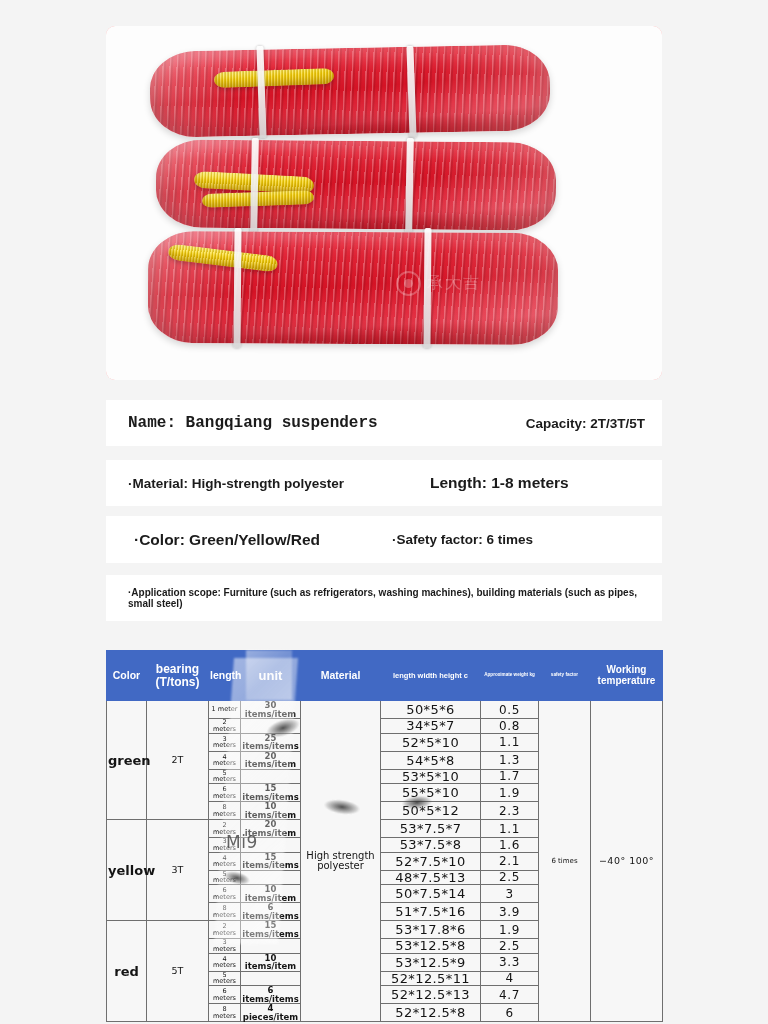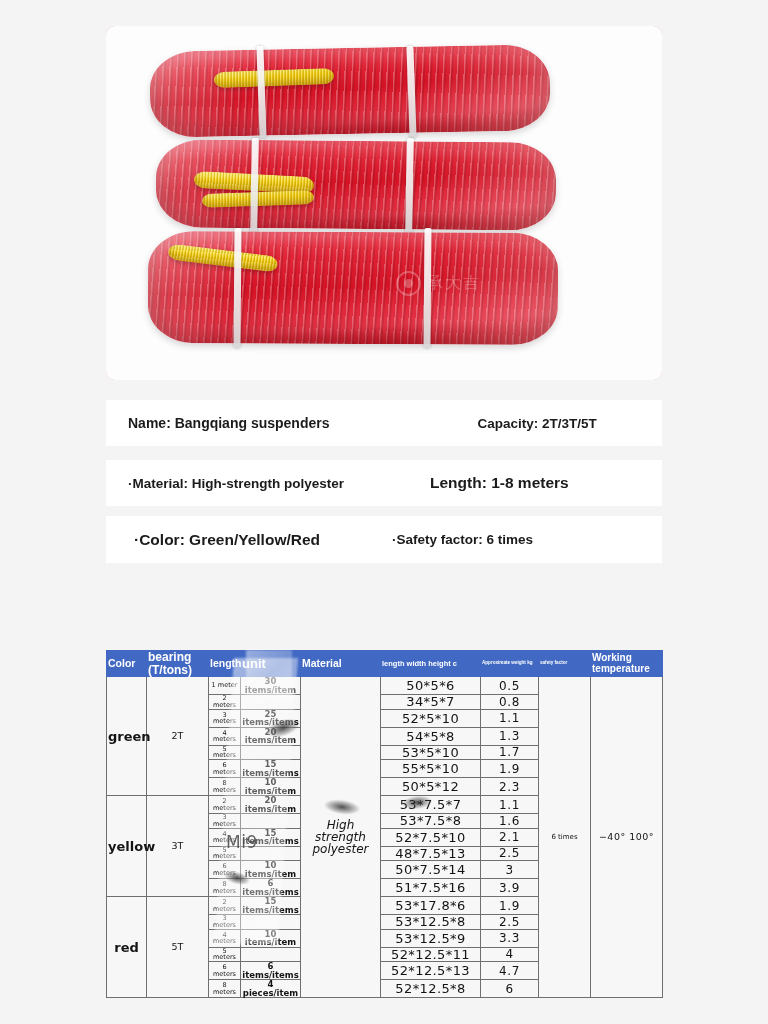--- a/index.html
+++ b/index.html
@@ -113,21 +113,21 @@
     display: flex;
     align-items: center;
   }
   .spec-a { top: 400px;  height: 46px; }
   .spec-b { top: 460px;  height: 46px; }
   .spec-c { top: 516px;  height: 47px; }
   .spec-d { top: 575px;  height: 46px; }
   .spec-cell { display: flex; align-items: center; color: #1b1b1b; }
   .spec-left  { padding-left: 22px; }
   .spec-right { }
-  .sz-sm  { font-size: 14px; font-weight: 700; }
+  .sz-sm  { font-size: 16px; font-weight: 700; font-family: Liberation Mono, monospace; }
   .sz-md  { font-size: 13.5px; font-weight: 700; }
   .sz-lg  { font-size: 15.5px; font-weight: 700; }
   .sz-xs  { font-size: 10px;   font-weight: 700; }
   .cond { font-stretch: condensed; }
   
   .table-wrap {
     position: absolute;
     left: 106px;
     top: 650px;
     width: 556px;
@@ -137,23 +137,23 @@
     width: 556px;
     table-layout: fixed;
     background: #f7f7f7;
   }
   table.spec-table th {
     background: #4169c4;
     color: #ffffff;
     border: 1px solid #4169c4;
     height: 24px;
     font-weight: 700;
-    text-align: left;
+    text-align: center;
     vertical-align: middle;
-    padding: 0 1px;
+    padding: 12px 1px;
     line-height: 1.05;
   }
   table.spec-table td {
     border: 1px solid #6f6f6f;
     text-align: center;
     vertical-align: middle;
     color: #141414;
     background: #f7f7f7;
     height: 14.5px;
     padding: 0 1px;
@@ -166,21 +166,21 @@
   .th-unit     { width: 60px;  font-size: 13px; }
   .th-material { width: 80px;  font-size: 10.5px; }
   .th-dim      { width: 100px; font-size: 7.5px; }
   .th-weight   { width: 58px;  font-size: 4.6px; }
   .th-safety   { width: 52px;  font-size: 4.6px; }
   .th-temp     { width: 72px;  font-size: 10px; }
   td.c-color    { font-size: 13px; font-weight: 700; }
   td.c-bearing  { font-size: 9.5px; }
   td.c-length   { font-size: 6.5px; }
   td.c-unit     { font-size: 8.5px; font-weight: 700; font-family:"Liberation Sans", sans-serif; }
-  td.c-material { font-size: 12px; line-height: 1.25; font-style: italic; }
+  td.c-material { font-size: 10px; line-height: 1.25; }
   td.c-dim      { font-size: 13px; letter-spacing: .4px; }
   td.c-weight   { font-size: 12px; letter-spacing: .6px; }
   td.c-safety   { font-size: 7px; }
   td.c-temp     { font-size: 9.5px; letter-spacing: .5px; }
   
   .smudge {
     position: absolute;
     pointer-events: none;
     background: linear-gradient(135deg, rgba(255,255,255,.92), rgba(250,250,250,.55), rgba(255,255,255,.88));
     filter: blur(1.1px);
@@ -252,20 +252,23 @@
   <div class="spec-row spec-b">
     <div class="spec-cell spec-left sz-md cond">·Material: High-strength polyester</div>
     <div class="spec-cell spec-right sz-lg cond" style="margin-left:86px;">Length: 1-8 meters</div>
   </div>
 
   <div class="spec-row spec-c">
     <div class="spec-cell spec-left sz-lg cond" style="padding-left:28px;">·Color: Green/Yellow/Red</div>
     <div class="spec-cell spec-right sz-md cond" style="margin-left:72px;">·Safety factor: 6 times</div>
   </div>
 
+  <div class="spec-row spec-d">
+    <div class="spec-cell spec-left sz-xs cond">·Application scope: Furniture (such as refrigerators, washing machines), building materials (such as pipes, small steel)</div>
+  </div>
 
   <div class="table-wrap">
     <table class="spec-table">
       <thead>
         <tr>
           <th class="th-color">Color</th>
           <th class="th-bearing">bearing (T/tons)</th>
           <th class="th-length">length</th>
           <th class="th-unit">unit</th>
           <th class="th-material">Material</th>

